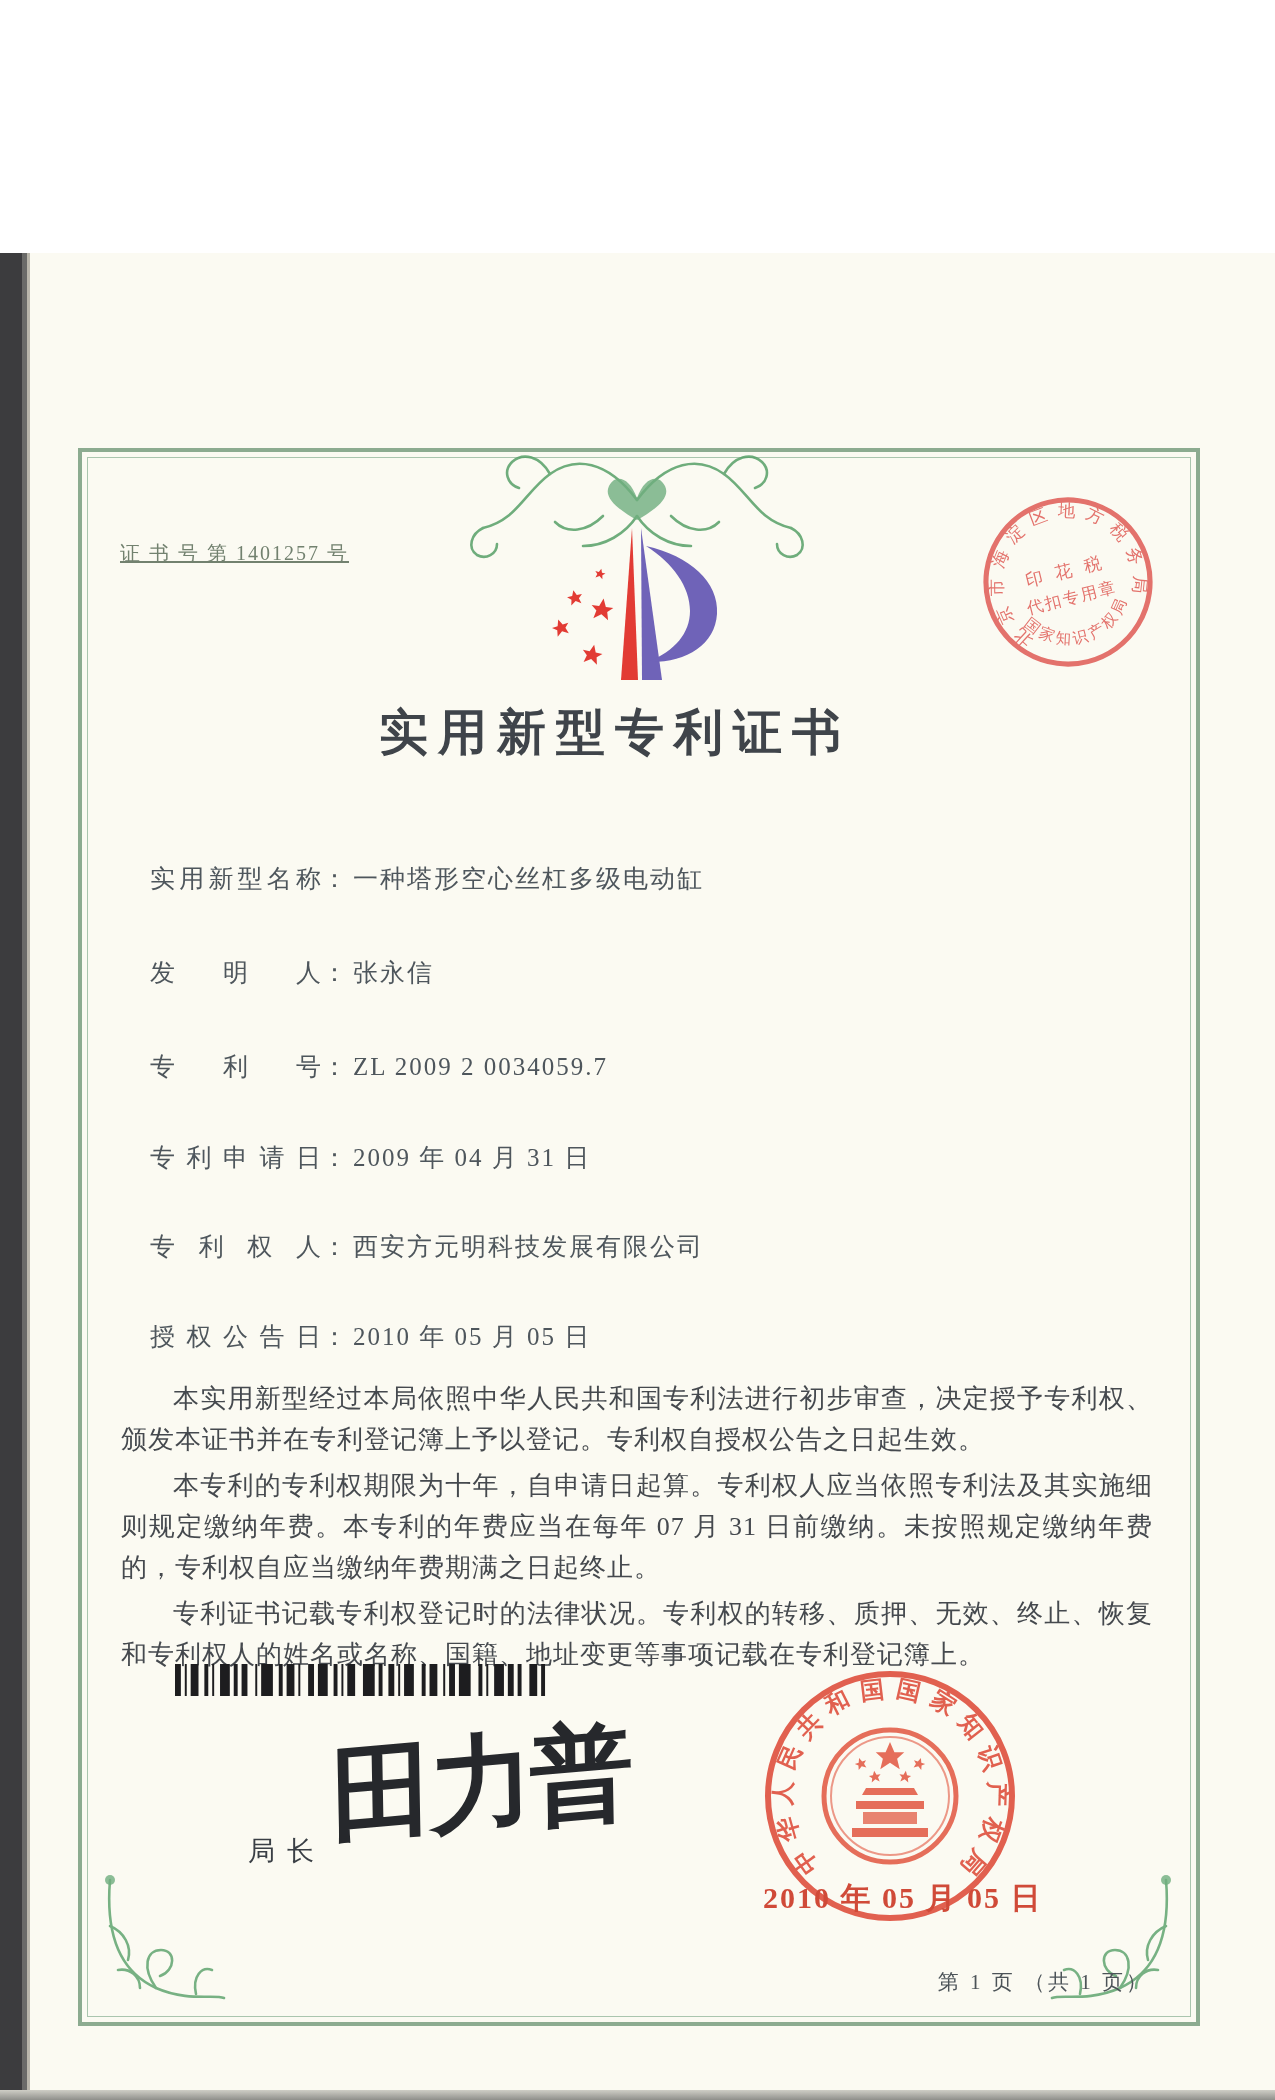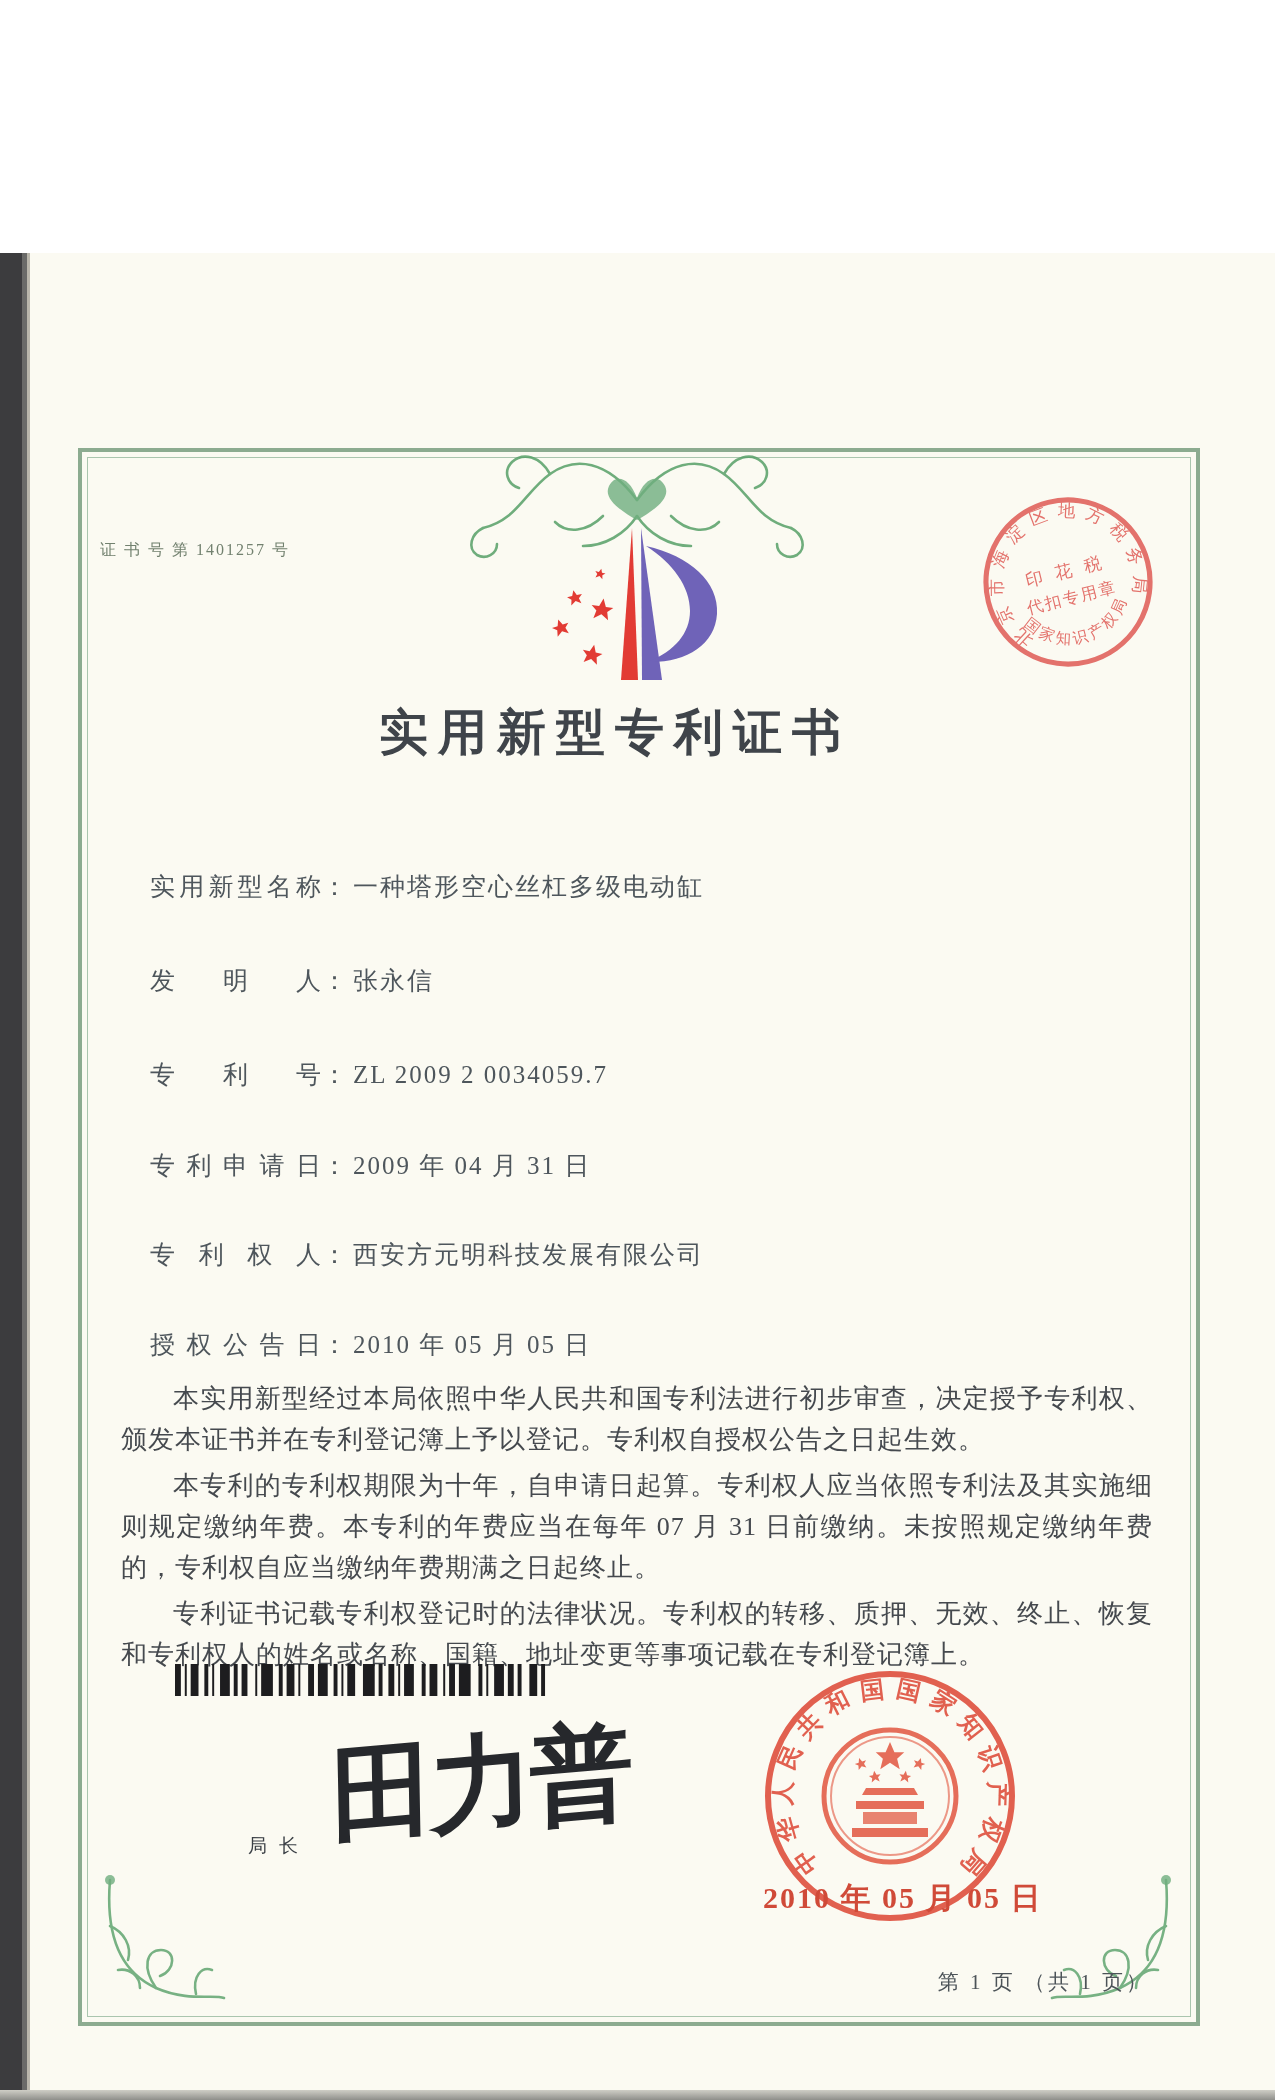--- a/index.html
+++ b/index.html
@@ -15,44 +15,44 @@
      background:linear-gradient(180deg,#cfcec6,#8f8f8b);}
   
   .frame{position:absolute;left:78px;top:448px;width:1114px;height:1570px;
      border:4px solid #8cab90;}
   .frame-inner{position:absolute;left:5px;top:5px;right:5px;bottom:5px;border:1px solid #aac5ae;}
   
   .ornament-top{position:absolute;left:455px;top:438px;width:365px;height:128px;}
   .corner-bl{position:absolute;left:94px;top:1866px;width:142px;height:142px;}
   .corner-br{position:absolute;left:1040px;top:1866px;width:142px;height:142px;transform:scaleX(-1);}
   
-  .cert-no{position:absolute;left:100px;top:540px;font-size:16px;color:#72816f;
-     letter-spacing:2px;}
+  .cert-no{position:absolute;left:120px;top:540px;font-size:20px;color:#72816f;
+     letter-spacing:2px;text-decoration:underline;}
   
   .logo{position:absolute;left:528px;top:512px;width:225px;height:185px;}
   
   .tax-stamp{position:absolute;left:948px;top:462px;width:240px;height:240px;
      transform:rotate(-14deg);opacity:.88;}
   
   .title{position:absolute;left:80px;top:700px;width:1070px;text-align:center;
      font-size:49px;font-weight:600;color:#3f444a;letter-spacing:10px;}
   
   .field-row{position:absolute;left:150px;font-size:25px;color:#4e565c;white-space:nowrap;}
   .field-label{display:inline-block;width:172px;text-align-last:justify;text-align:justify;
-     letter-spacing:1px;vertical-align:bottom;margin-top:8px;}
+     letter-spacing:1px;vertical-align:bottom;}
   .field-colon{display:inline-block;margin-right:6px;}
   .field-value{letter-spacing:2px;margin-top:46px;}
   
   .body-text{position:absolute;left:121px;top:1378px;width:1032px;}
   .body-text p{margin:0 0 5px 0;font-size:26px;line-height:41px;color:#45494e;
      text-indent:2em;text-align:justify;letter-spacing:1px;}
   
   .barcode{position:absolute;left:175px;top:1664px;width:372px;height:32px;}
   
-  .sig-role{position:absolute;left:248px;top:1833px;font-size:19px;color:#3a3f45;letter-spacing:12px;}
+  .sig-role{position:absolute;left:248px;top:1833px;font-size:27px;color:#3a3f45;letter-spacing:12px;}
   .sig-name{position:absolute;left:330px;top:1732px;font-size:104px;font-weight:700;color:#26282c;
      transform:rotate(-5deg) skewX(-4deg);letter-spacing:-4px;line-height:1;
      font-family:"Liberation Serif","DejaVu Serif",serif;}
   
   .seal{position:absolute;left:725px;top:1636px;width:332px;height:332px;opacity:.92;}
   .seal-date{position:absolute;left:763px;top:1878px;font-size:30px;color:#d04a38;
      letter-spacing:2px;font-weight:600;}
   
   .footer{position:absolute;left:80px;top:1968px;width:1070px;text-align:right;
      font-size:21px;color:#4c5358;letter-spacing:3px;}

